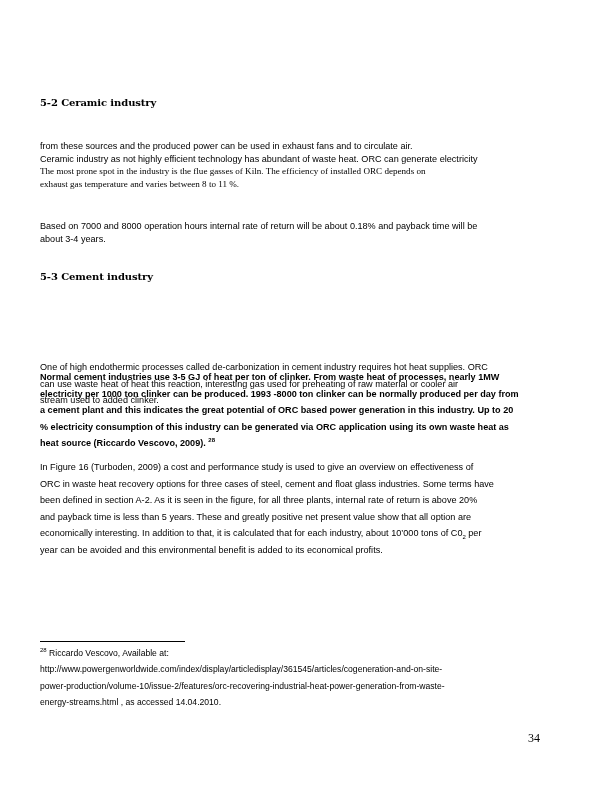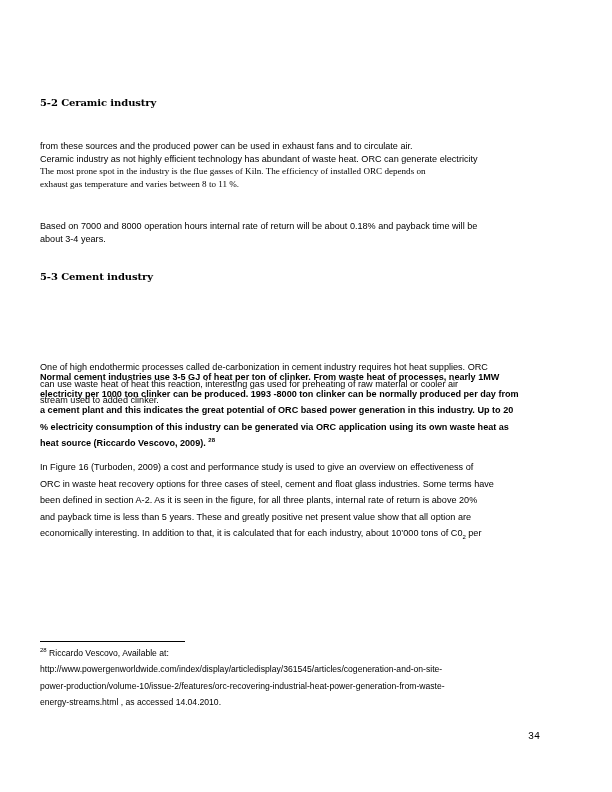--- a/index.html
+++ b/index.html
@@ -8,21 +8,21 @@
   .h { position: absolute; left: 40px; font-family: "DejaVu Serif", serif; font-weight: bold; font-size: 10px; letter-spacing: -0.1px; margin: 0; white-space: nowrap; }
   .p { position: absolute; left: 40px; width: 535px; font-family: "Liberation Sans", sans-serif; font-size: 9.1px; margin: 0; }
   .p span.line { display: block; white-space: nowrap; }
   .tight span.line { line-height: 13px; }
   .loose span.line { line-height: 16.6px; }
   sup { font-size: 6px; line-height: 0; vertical-align: super; }
   sub { font-size: 6px; line-height: 0; vertical-align: sub; }
   .fn-rule { position: absolute; left: 40px; top: 641px; width: 145px; height: 0; border-top: 0.8px solid #000; }
   .fn { position: absolute; left: 40px; top: 645px; width: 540px; font-family: "Liberation Sans", sans-serif; font-size: 8.6px; }
   .fn span.line { display: block; line-height: 16.4px; white-space: nowrap; }
-  .pno { position: absolute; left: 528px; top: 731px; font-family: Liberation Mono, monospace; font-size: 10px; }
+  .pno { position: absolute; left: 528px; top: 731px; font-family: Liberation Serif, serif; font-size: 12px; }
 </style>
 </head>
 <body>
 
 <div class="page">
 
   <h2 class="h" style="top:97px;">5-2 Ceramic industry</h2>
 
   <p class="p tight" style="top:140px;">
     <span class="line">from these sources and the produced power can be used in exhaust fans and to circulate air.</span>
@@ -54,20 +54,21 @@
     <span class="line">% electricity consumption of this industry can be generated via ORC application using its own waste heat as</span>
     <span class="line"><span>heat source (Riccardo Vescovo, 2009). </span><sup>28</sup></span>
   </p>
 
   <p class="p loose" style="top:459px;">
     <span class="line">In Figure 16 (Turboden, 2009) a cost and performance study is used to give an overview on effectiveness of</span>
     <span class="line">ORC in waste heat recovery options for three cases of steel, cement and float glass industries. Some terms have</span>
     <span class="line">been defined in section A-2. As it is seen in the figure, for all three plants, internal rate of return is above 20%</span>
     <span class="line">and payback time is less than 5 years. These and greatly positive net present value show that all option are</span>
     <span class="line"><span>economically interesting. In addition to that, it is calculated that for each industry, about 10’000 tons of C0</span><sub>2</sub><span> per</span></span>
+    <span class="line">year can be avoided and this environmental benefit is added to its economical profits.</span>
   </p>
 
   <div class="fn-rule"></div>
   <div class="fn">
     <span class="line"><sup>28</sup><span> Riccardo Vescovo, Available at:</span></span>
     <span class="line">http://www.powergenworldwide.com/index/display/articledisplay/361545/articles/cogeneration-and-on-site-</span>
     <span class="line">power-production/volume-10/issue-2/features/orc-recovering-industrial-heat-power-generation-from-waste-</span>
     <span class="line">energy-streams.html , as accessed 14.04.2010.</span>
   </div>
 

